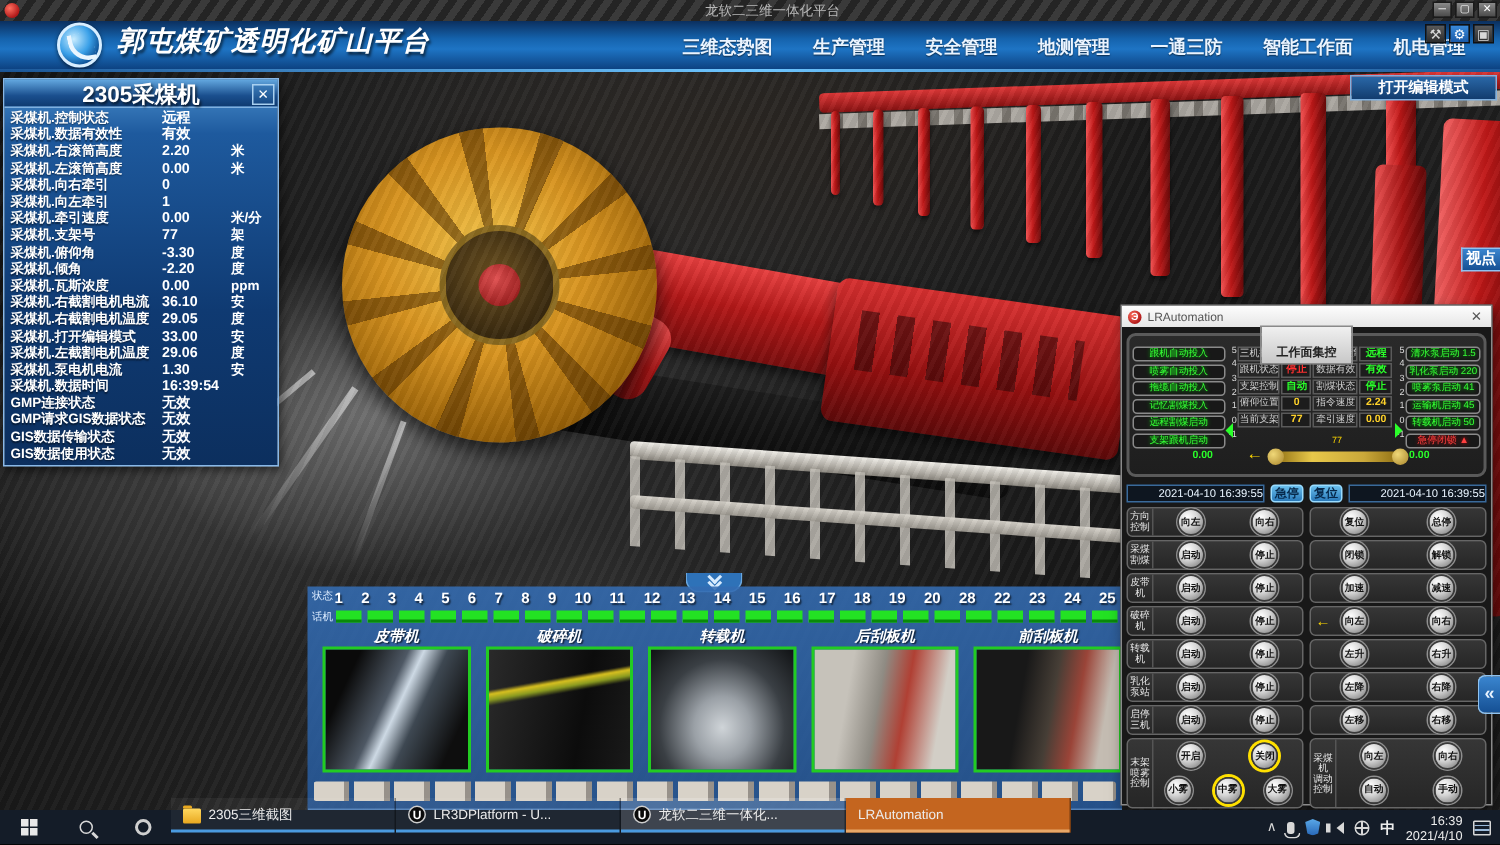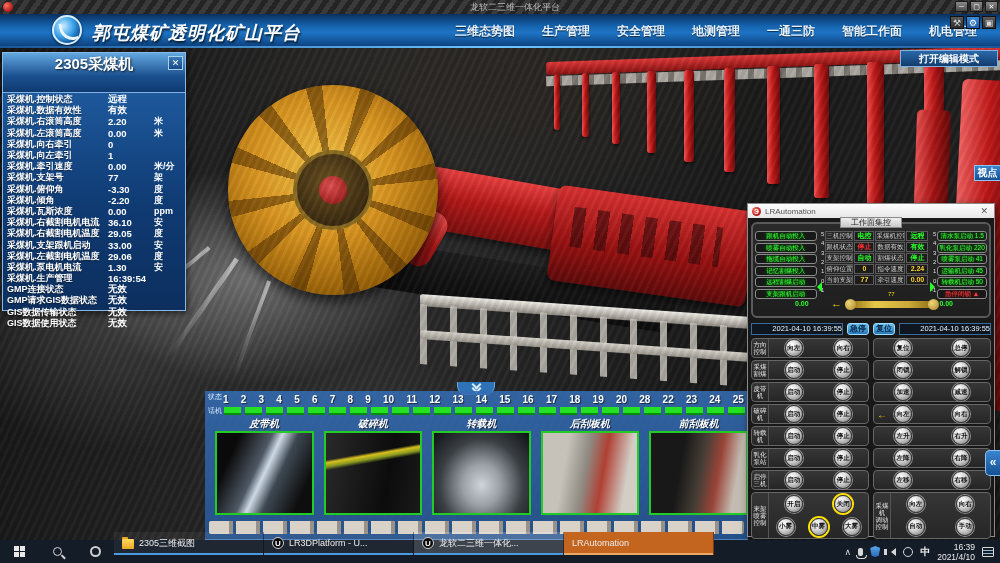--- a/index.html
+++ b/index.html
@@ -17,21 +17,21 @@
   .tb-title { position:absolute; left:47%; top:1px; font-size:9px; color:#b8b8b8;font-family:Liberation Serif, serif; }
   .tb-controls { position:absolute; right:2px; top:1px; display:flex; gap:2px; }
   .win-btn { width:13px; height:11px; background:linear-gradient(#8a8a8a,#4a4a4a); border:1px solid #1a1a1a;
     color:#fff; font-size:7px; line-height:9px; text-align:center; cursor:pointer; }
 
   
   .navbar { position:absolute; left:0; top:14px; width:1000px; height:34px; z-index:9;
     background:linear-gradient(180deg,#0b2f5e 0%,#1563ad 35%,#1e74c4 55%,#0a3b78 100%); }
   .navbar::after { content:""; position:absolute; left:0; bottom:0; width:100%; height:2px;
     background:linear-gradient(90deg,rgba(90,180,255,.2),#6ec6ff,rgba(90,180,255,.2)); }
-  .brand { position:absolute; left:52px; top:1px; display:flex; align-items:flex-end; gap:10px; }
+  .brand { position:absolute; left:38px; top:1px; display:flex; align-items:flex-start; gap:10px; }
   .brand-logo { width:30px; height:30px; border-radius:50%; position:relative;
     background:radial-gradient(circle at 35% 35%,#c8ecff,#3aa0e8 45%,#0a4a8e 78%,#063158);
     border:2px solid #d8eeff; box-shadow:0 1px 3px rgba(0,0,0,.6); }
   .brand-logo::after { content:""; position:absolute; left:6px; top:5px; width:14px; height:16px;
     border-left:3px solid #eaf6ff; border-bottom:3px solid #eaf6ff; border-radius:0 0 0 14px; transform:rotate(-12deg); }
   .brand-text { font-size:18px; font-weight:900; font-style:italic; color:#ffffff; letter-spacing:1px;
     text-shadow:1px 2px 2px rgba(0,0,0,.65); white-space:nowrap; }
   .menu { position:absolute; left:455px; top:0; height:34px; display:flex; align-items:center; gap:27px; }
   .menu-item { font-size:12px; font-weight:bold; color:#eaf4ff; cursor:pointer; white-space:nowrap;
     text-shadow:0 1px 1px rgba(0,0,0,.6); }
@@ -103,21 +103,21 @@
     color:#fff; font-size:10px; font-weight:bold; text-align:center; line-height:14px; cursor:pointer; }
   .collapse-tab { position:absolute; right:0; top:450px; width:15px; height:26px; z-index:8;
     background:linear-gradient(#3a85cf,#155094); border:1px solid #8ec2f0; border-right:none;
     border-radius:5px 0 0 5px; color:#eaf4ff; font-size:12px; font-weight:bold; text-align:center;
     line-height:23px; cursor:pointer; }
 
   
   .shearer-panel { position:absolute; left:2px; top:52px; width:184px; height:259px; z-index:6;
     background:linear-gradient(180deg,#4a90cf 0%,#1e5a9e 14%,#0f3a72 60%,#0c2f5e 100%);
     border:1px solid #88b8e8; box-shadow:2px 3px 6px rgba(0,0,0,.5); }
-  .sp-header { position:relative; height:40px; background:linear-gradient(#63a8e0,#1a4f8e 60%,#0e3a70);
+  .sp-header { position:relative; height:19px; background:linear-gradient(#63a8e0,#1a4f8e 60%,#0e3a70);
     border-bottom:1px solid #7fb0e0; text-align:center; }
   .sp-title { font-size:15px; font-weight:bold; color:#fff; line-height:21px; text-shadow:1px 1px 2px rgba(0,0,0,.7); }
   .sp-close { position:absolute; right:2px; top:3px; width:15px; height:14px; background:linear-gradient(#3a7ab8,#174a86);
     border:1px solid #a8d0f0; color:#fff; font-size:9px; line-height:12px; text-align:center; cursor:pointer; }
   .sp-rows { padding:1px 3px 0 4px; }
   .sp-row { display:flex; align-items:center; height:11.2px; }
   .sp-label { flex:1; font-size:9px; font-weight:bold; color:#fff; white-space:nowrap; text-shadow:0 1px 1px rgba(0,0,0,.5); }
   .sp-value { width:46px; font-size:9.5px; font-weight:bold; color:#fff; }
   .sp-unit { width:28px; font-size:9px; font-weight:bold; color:#fff; }
 
@@ -158,21 +158,21 @@
     border:1px solid #8a8a8a; background:#181818; box-shadow:3px 4px 10px rgba(0,0,0,.6); }
   .lra-titlebar { height:14px; background:linear-gradient(#fdfdfd,#e6e6e6); display:flex; align-items:center;
     padding:0 4px; gap:4px; }
   .lra-logo { width:9px; height:9px; border-radius:50%; background:radial-gradient(circle at 35% 35%,#ff7060,#b01818 72%);
     color:#fff; font-size:7px; line-height:9px; text-align:center; font-weight:bold; }
   .lra-title { flex:1; font-size:8px; color:#555; }
   .lra-close { font-size:9px; color:#555; cursor:pointer; padding:0 2px; }
   .lra-top { position:relative; margin:4px 3px 0 3px; height:96px; border:2px solid #5a5a5a; border-radius:6px;
     background:linear-gradient(#2a2a2a,#1e1e1e); }
   .lra-tab { position:absolute; left:50%; top:-7px; transform:translateX(-50%); background:linear-gradient(#f0f0f0,#c8c8c8);
-    border:1px solid #8a8a8a; color:#222; font-size:8px; font-weight:normal; padding:0 10px; height:11px; line-height:10px;text-align:center; }
+    border:1px solid #8a8a8a; color:#222; font-size:8px; font-weight:bold; padding:12px 10px; height:11px; line-height:10px;text-align:center; }
   .lra-top-inner { display:flex; padding:7px 2px 0 2px; }
   .lbtn-col { width:62px; display:flex; flex-direction:column; gap:1.5px; }
   .gbtn { height:10px; background:#181818; border:1px solid #8a8a8a; border-radius:3px; color:#35ff35;
     font-size:6.5px; line-height:8px; text-align:center; text-shadow:0 0 3px rgba(0,255,0,.8);
     white-space:nowrap; overflow:hidden; cursor:pointer; }
   .gbtn.red { color:#ff4040; text-shadow:0 0 3px rgba(255,0,0,.8); }
   .rbtn-col { width:50px; display:flex; flex-direction:column; gap:1.5px; }
   .scale-col { width:9px; display:flex; flex-direction:column; justify-content:space-between; height:62px;
     font-size:6px; color:#ddd; text-align:right; padding-right:1px; }
   .grid-col { flex:1; }
@@ -410,36 +410,36 @@
         <span class="sp-label">采煤机.右截割电机电流</span>
         <span class="sp-value">36.10</span>
         <span class="sp-unit">安</span>
       </div>
         <div class="sp-row">
         <span class="sp-label">采煤机.右截割电机温度</span>
         <span class="sp-value">29.05</span>
         <span class="sp-unit">度</span>
       </div>
         <div class="sp-row">
-        <span class="sp-label">采煤机.支架跟机启动</span>
+        <span class="sp-label">采煤机.打开编辑模式</span>
         <span class="sp-value">33.00</span>
         <span class="sp-unit">安</span>
       </div>
         <div class="sp-row">
         <span class="sp-label">采煤机.左截割电机温度</span>
         <span class="sp-value">29.06</span>
         <span class="sp-unit">度</span>
       </div>
         <div class="sp-row">
         <span class="sp-label">采煤机.泵电机电流</span>
         <span class="sp-value">1.30</span>
         <span class="sp-unit">安</span>
       </div>
         <div class="sp-row">
-        <span class="sp-label">采煤机.生产管理</span>
+        <span class="sp-label">采煤机.数据时间</span>
         <span class="sp-value">16:39:54</span>
         <span class="sp-unit"></span>
       </div>
         <div class="sp-row">
         <span class="sp-label">GMP连接状态</span>
         <span class="sp-value">无效</span>
         <span class="sp-unit"></span>
       </div>
         <div class="sp-row">
         <span class="sp-label">GMP请求GIS数据状态</span>

